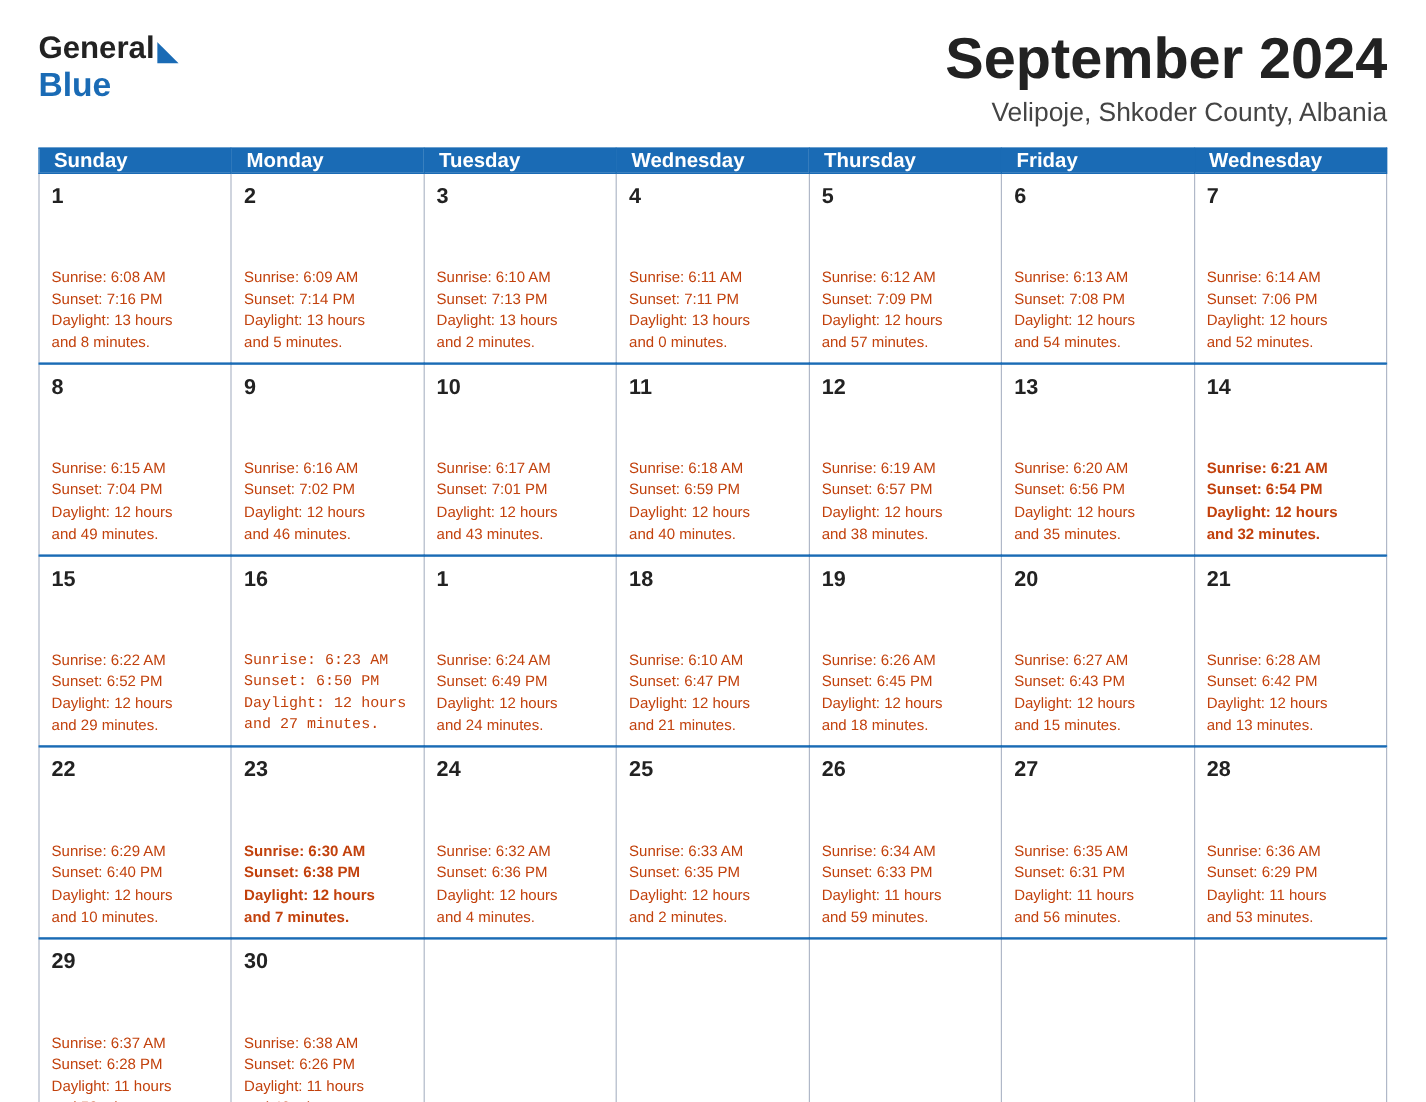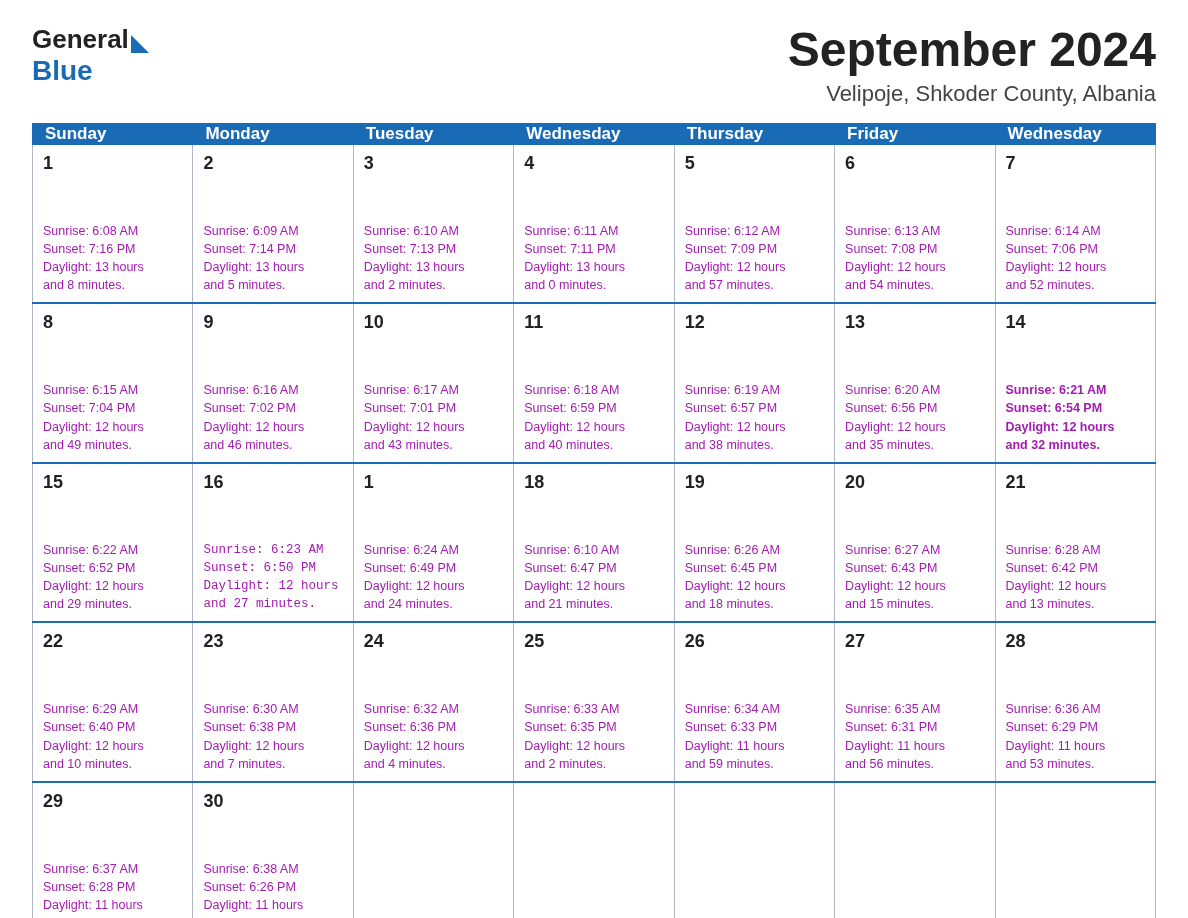--- a/index.html
+++ b/index.html
@@ -70,21 +70,21 @@
       min-height: 90px;
     }
     .day-number {
       font-size: 18px;
       font-weight: bold;
       color: #222;
       margin-bottom: 4px;
     }
     .day-info {
       font-size: 12.5px;
-      color: #a21caf;
+      color: #c2410c;
       line-height: 1.45;
       margin-top: 48px;
     }
     .calendar tbody tr {
       border-bottom: 2px solid #1a6bb5;
     }
     .empty-cell {
       background: #fff;
     }
     .logo-line1 {
@@ -285,21 +285,21 @@
       <tr>
         <td>
           <div class="day-number">22</div>
           <div class="day-info" style="white-space: pre-line;">Sunrise: 6:29 AM
 Sunset: 6:40 PM
 Daylight: 12 hours
 and 10 minutes.</div>
         </td>
         <td>
           <div class="day-number">23</div>
-          <div class="day-info" style="white-space: pre-line;">Sunrise: 6:30 AM
+          <div class="day-info" style="white-space: pre-line; font-weight: bold;">Sunrise: 6:30 AM
 Sunset: 6:38 PM
 Daylight: 12 hours
 and 7 minutes.</div>
         </td>
         <td>
           <div class="day-number">24</div>
           <div class="day-info" style="white-space: pre-line;">Sunrise: 6:32 AM
 Sunset: 6:36 PM
 Daylight: 12 hours
 and 4 minutes.</div>

